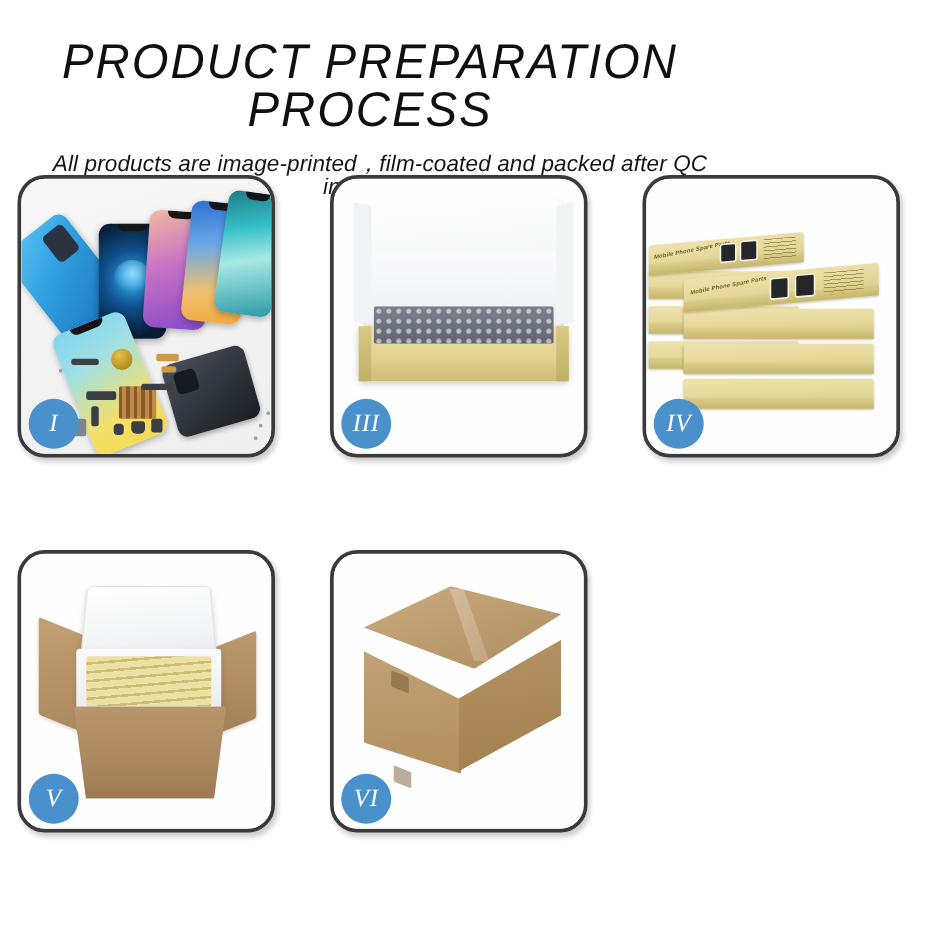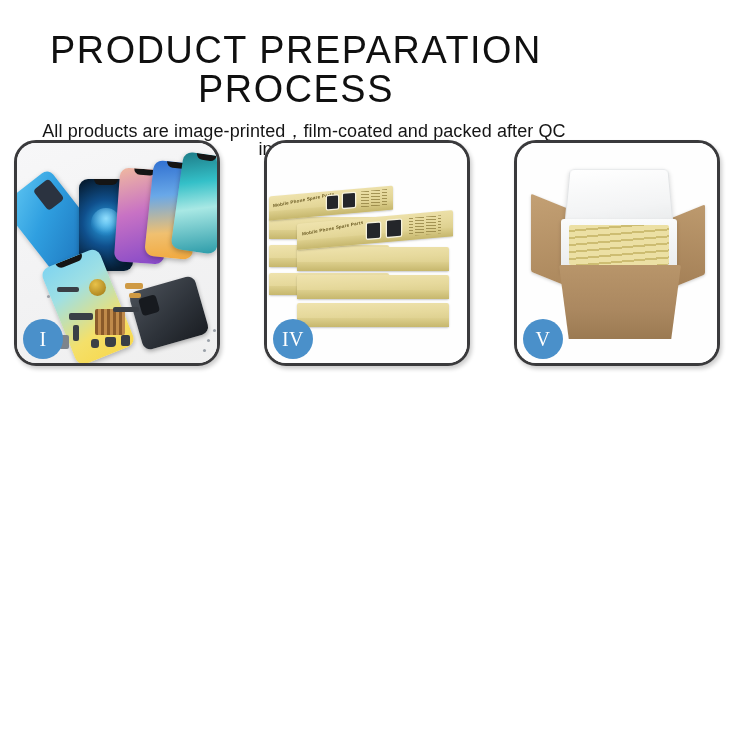--- a/index.html
+++ b/index.html
@@ -3,21 +3,21 @@
 <meta charset="utf-8">
 <style>
   html,body{margin:0;padding:0;}
   body{
     width:750px;height:750px;
     background:#ffffff;
     font-family:"Liberation Sans","DejaVu Sans",sans-serif;
     overflow:hidden;
     position:relative;
   }
-  .page{width:592px;height:750px;position:relative;}
+  .page{width:592px;height:750px;position:relative;font-style:italic;}
 
   
   .header{padding-top:30px;text-align:center;}
   .title{
     font-size:39px;
     font-weight:500;
     letter-spacing:1.6px;
     color:#101010;
     line-height:1;
     margin:0;
@@ -250,20 +250,33 @@
         <div class="part" style="left:42px;top:192px;width:10px;height:14px;background:#7d848c;"></div>
         <div class="screw" style="left:190px;top:196px;"></div>
         <div class="screw" style="left:196px;top:186px;"></div>
         <div class="screw" style="left:186px;top:206px;"></div>
         <div class="screw" style="left:30px;top:152px;"></div>
       </div>
       <div class="badge">I</div>
     </div>
 
 
+    <div class="panel">
+      <div class="scene p3">
+        <div class="lid">
+          <span class="wingL"></span>
+            <span class="wingR"></span>
+        </div>
+        <div class="foamsheet"></div>
+        <div class="boxbody">
+          <div class="bubbleins"></div>
+        </div>
+      </div>
+      <div class="badge">III</div>
+    </div>
 
     <div class="panel">
       <div class="scene p4">
         <div class="stack">
           <div class="sbox" style="left:0px;top:112px;width:120px;height:22px;">
               <span class="edge"></span>
             </div>
           <div class="sbox" style="left:0px;top:84px;width:120px;height:22px;">
               <span class="edge"></span>
             </div>
@@ -303,15 +316,26 @@
         <div class="flapL"></div>
         <div class="flapR"></div>
         <div class="foamlid"></div>
         <div class="foambox"></div>
         <div class="goldrows"></div>
         <div class="cartonbody"></div>
       </div>
       <div class="badge">V</div>
     </div>
 
+    <div class="panel">
+      <div class="scene p6">
+        <div class="ctop"></div>
+        <div class="tape"></div>
+        <div class="cfrontL"></div>
+        <div class="cfrontR"></div>
+        <div class="tab1"></div>
+        <div class="tab2"></div>
+      </div>
+      <div class="badge">VI</div>
+    </div>
 
   </div>
 </div>
 
 </body></html>

